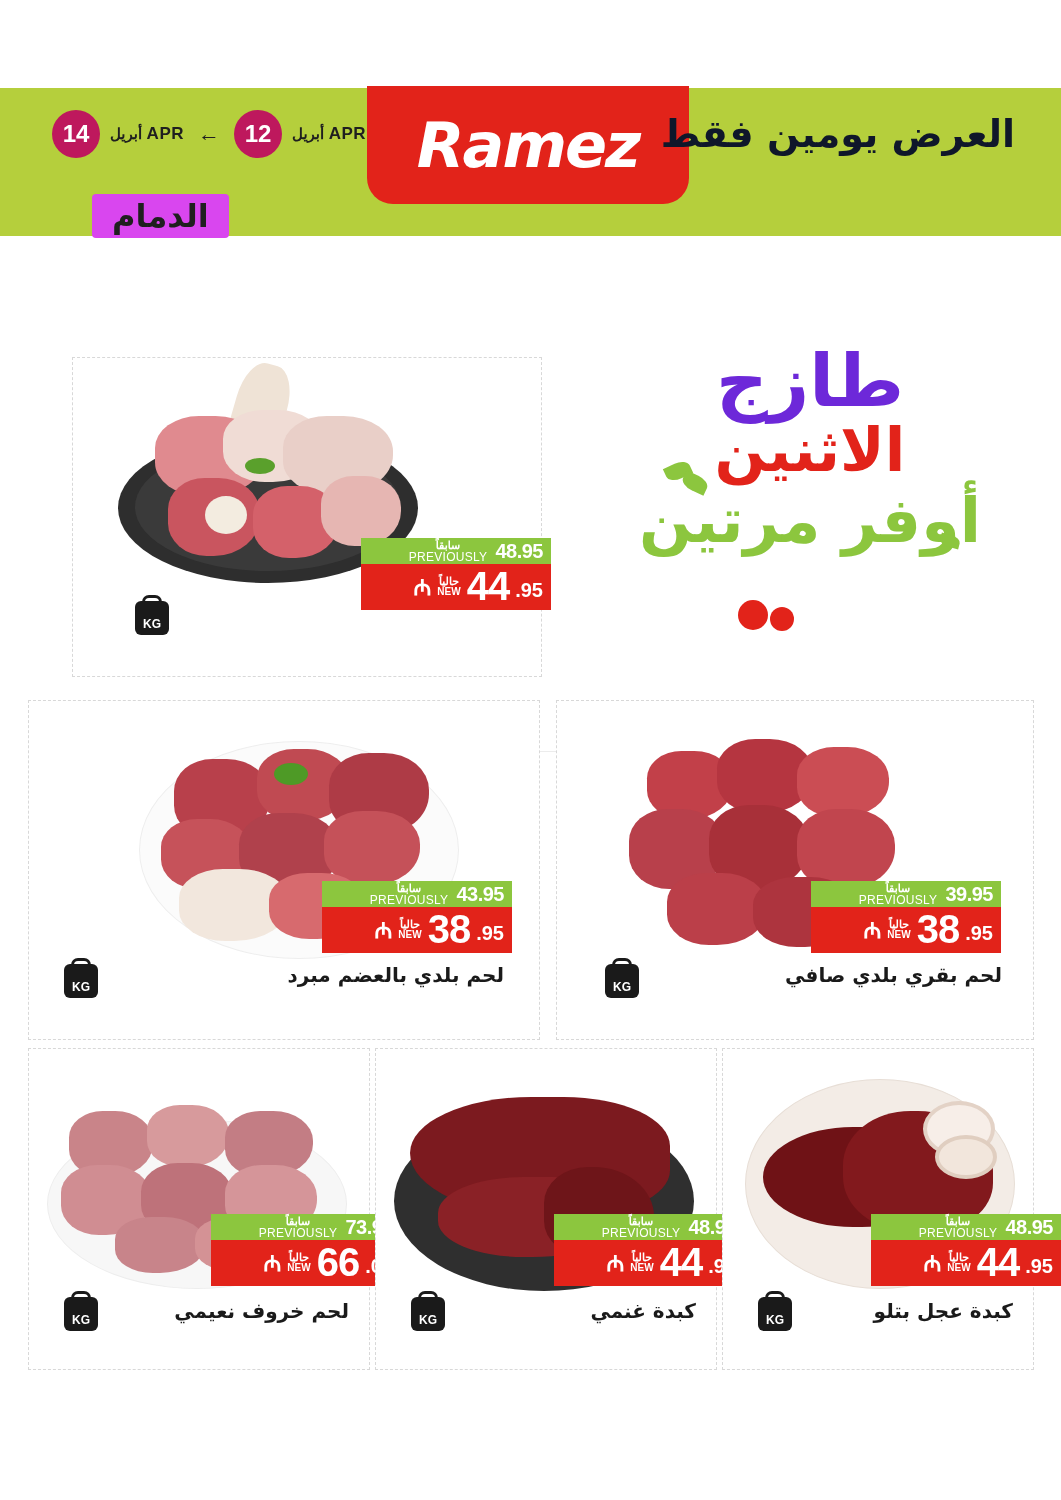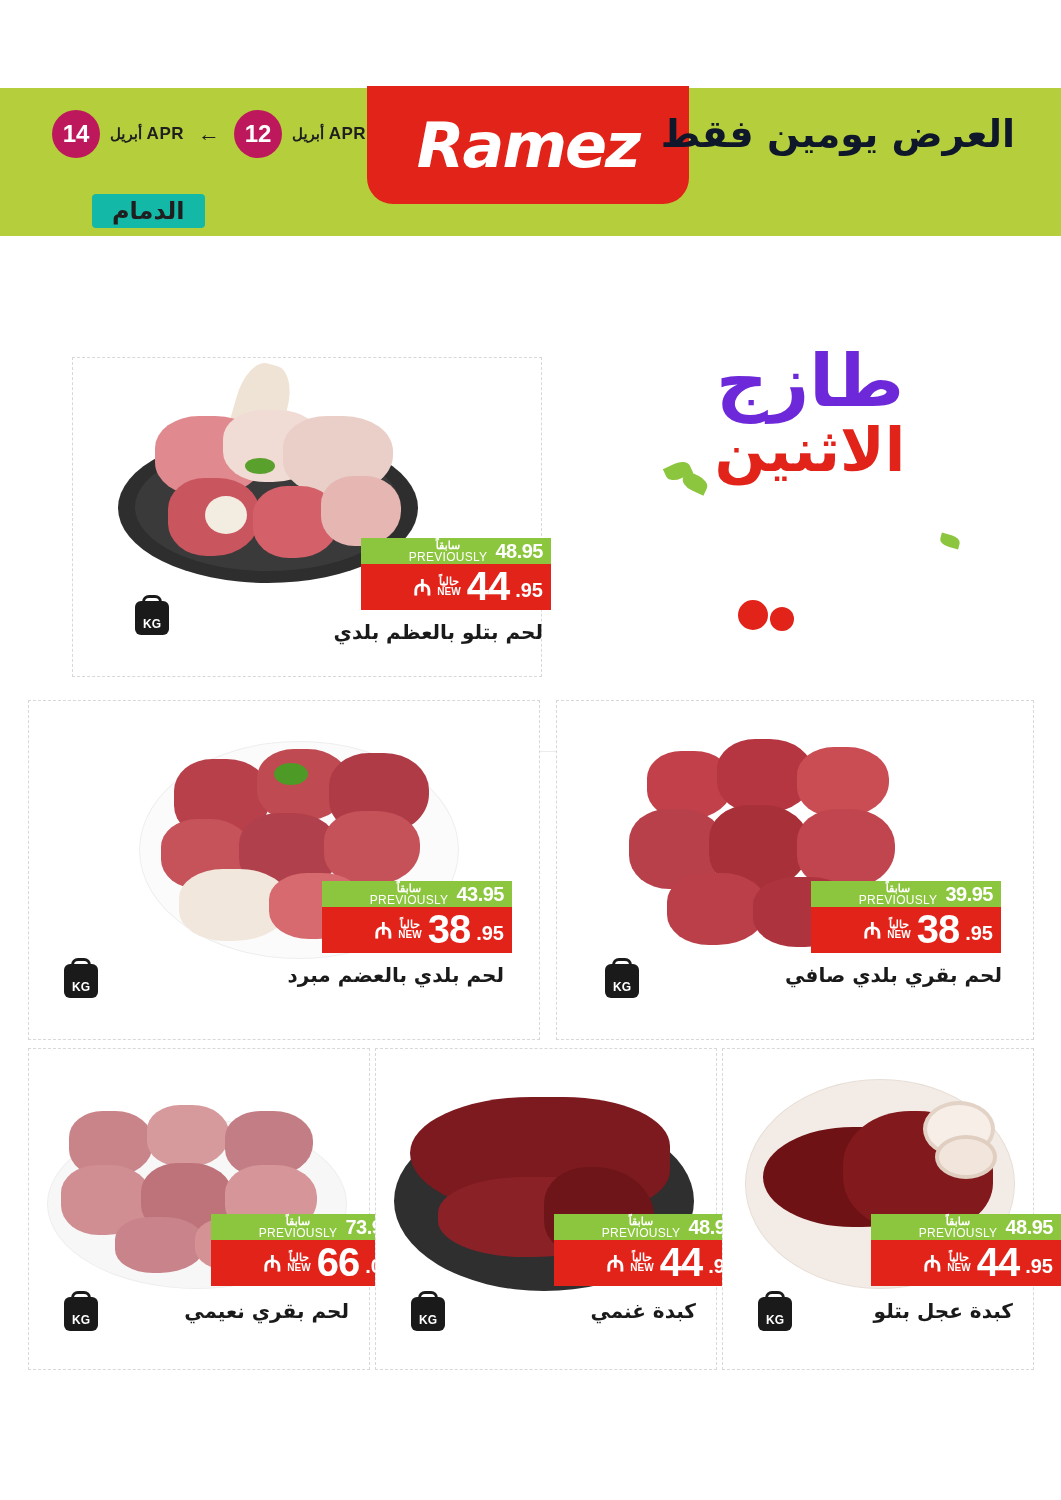--- a/index.html
+++ b/index.html
@@ -37,22 +37,22 @@
     color:#fff; font-size: 62px; font-weight: bold; font-style: italic;
     letter-spacing: -2px; font-family: "DejaVu Sans", sans-serif;
   }
   .offer-ar {
     position:absolute; top: 24px; right: 46px;
     font-size: 38px; font-weight: bold; color:#0f172a;
     direction: rtl; font-family: "DejaVu Sans", sans-serif;
   }
   .city-badge {
     position:absolute; top: 106px; left: 92px;
-    background:#14b8a6; border-radius: 4px;
-    padding: 3px 20px; font-size: 24px; font-weight: bold; color: #1f1f1f;
+    background:#d946ef; border-radius: 4px;
+    padding: 3px 20px; font-size: 32px; font-weight: bold; color: #1f1f1f;
     font-family:"DejaVu Sans", sans-serif;
   }
 
   
   .redbar {
     position:absolute; top: 240px; left: 0; width: 1061px; height: 56px;
     background: #e2231a; display:flex; align-items:center; justify-content:center;
   }
   .redbar span {
     color:#fff; font-size: 28px; font-weight: bold; letter-spacing: 10px;
@@ -159,20 +159,21 @@
     </div>
 
     <div class="offer-ar">العرض يومين فقط</div>
     <div class="city-badge">الدمام</div>
   </div>
 
 
   <div class="headline">
     <div class="l1">طازج</div>
     <div class="l2">الاثنين</div>
+    <div class="l3">أوفر مرتين</div>
     <div class="leaf" style="top:118px; left:55px; transform:rotate(-25deg);"></div>
     <div class="leaf" style="top:130px; left:72px; transform:rotate(25deg);"></div>
     <div class="leaf" style="top:190px; left:330px; transform:rotate(15deg); width:20px;height:12px;"></div>
     <div class="tomato" style="top:255px; left:128px;"></div>
     <div class="tomato" style="top:262px; left:160px; width:24px;height:24px;"></div>
   </div>
 
   <div class="wm-row">
     <div class="wm-line" style="left:0; top:9px; width:75px;"></div>
     <div class="wm" style="left:82px; top:0;">
@@ -237,21 +238,20 @@
         <span class="sar">₼</span>
         <span class="lbl">
           <span class="a">حالياً</span>
           <span class="b">NEW</span>
         </span>
         <span class="int">44</span>
         <span class="dec">.95</span>
       </div>
     </div>
 
-    <div class="pname" style="left:200px; top:262px; width:270px;">لحم بتلو بالعظم بلدي</div>
   </div>
 
   <div class="card" style="left:28px; top:700px; width:512px; height:340px;">
     <div class="plate" style="left:110px; top:40px; width:320px; height:218px; background:#fbfbfb; border:1px solid #eee;"></div>
     <div class="meat" style="left:145px; top:58px; width:96px; height:80px; background:#b8404b;"></div>
     <div class="meat" style="left:228px; top:48px; width:92px; height:72px; background:#c04a52;"></div>
     <div class="meat" style="left:300px; top:52px; width:100px; height:82px; background:#ae3b46;"></div>
     <div class="meat" style="left:132px; top:118px; width:90px; height:70px; background:#c6525a;"></div>
     <div class="meat" style="left:210px; top:112px; width:100px; height:78px; background:#b0414c;"></div>
     <div class="meat" style="left:295px; top:110px; width:96px; height:74px; background:#c55159;"></div>
@@ -348,21 +348,21 @@
         <span class="sar">₼</span>
         <span class="lbl">
           <span class="a">حالياً</span>
           <span class="b">NEW</span>
         </span>
         <span class="int">66</span>
         <span class="dec">.00</span>
       </div>
     </div>
 
-    <div class="pname" style="left:110px; top:250px; width:210px;">لحم بقري نعيمي</div>
+    <div class="pname" style="left:110px; top:250px; width:210px;">لحم خروف نعيمي</div>
   </div>
 
   <div class="card" style="left:375px; top:1048px; width:342px; height:322px;">
     <div class="plate" style="left:18px; top:62px; width:300px; height:180px; background:#2f2f2f; border-radius:50%;"></div>
     <div class="meat" style="left:34px; top:48px; width:260px; height:120px; background:#7c1a1f; border-radius:48% 42% 40% 55%;"></div>
     <div class="meat" style="left:62px; top:128px; width:190px; height:80px; background:#8a2126; border-radius:45% 40% 50% 45%;"></div>
     <div class="meat" style="left:168px; top:118px; width:110px; height:90px; background:#6e1519; border-radius:40% 55% 45% 40%;"></div>
 
     <div class="kg-badge" style="left:35px; top:248px;">
         <span>KG</span>

